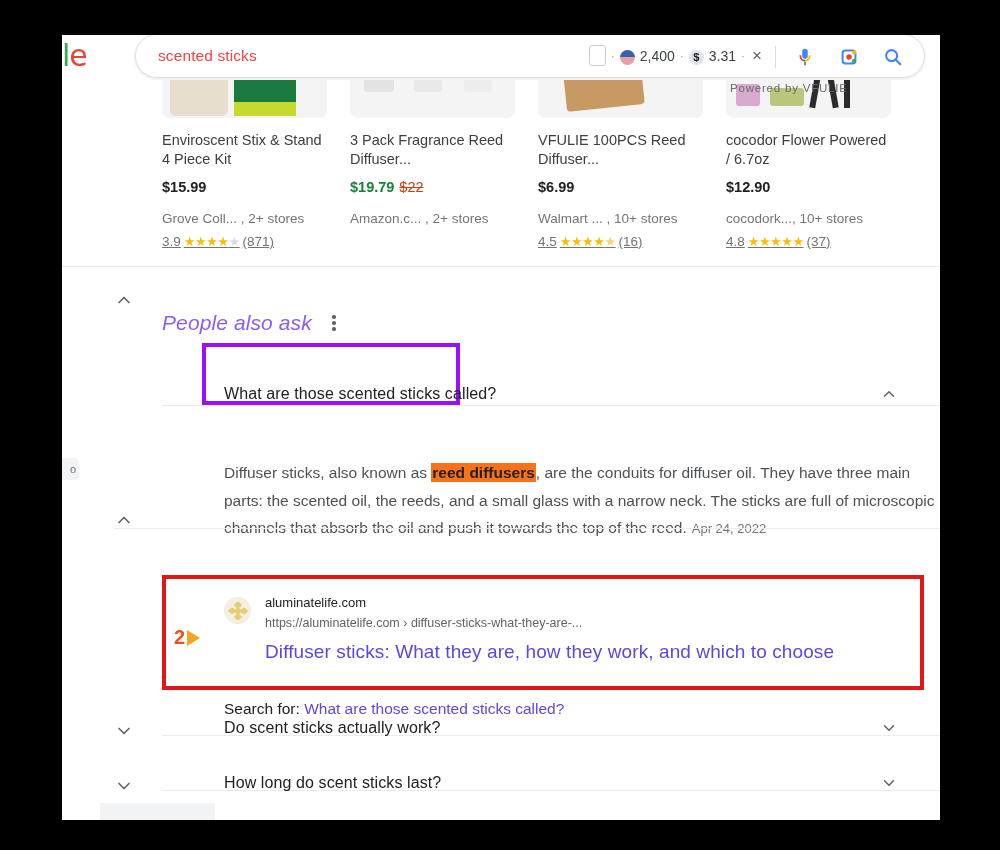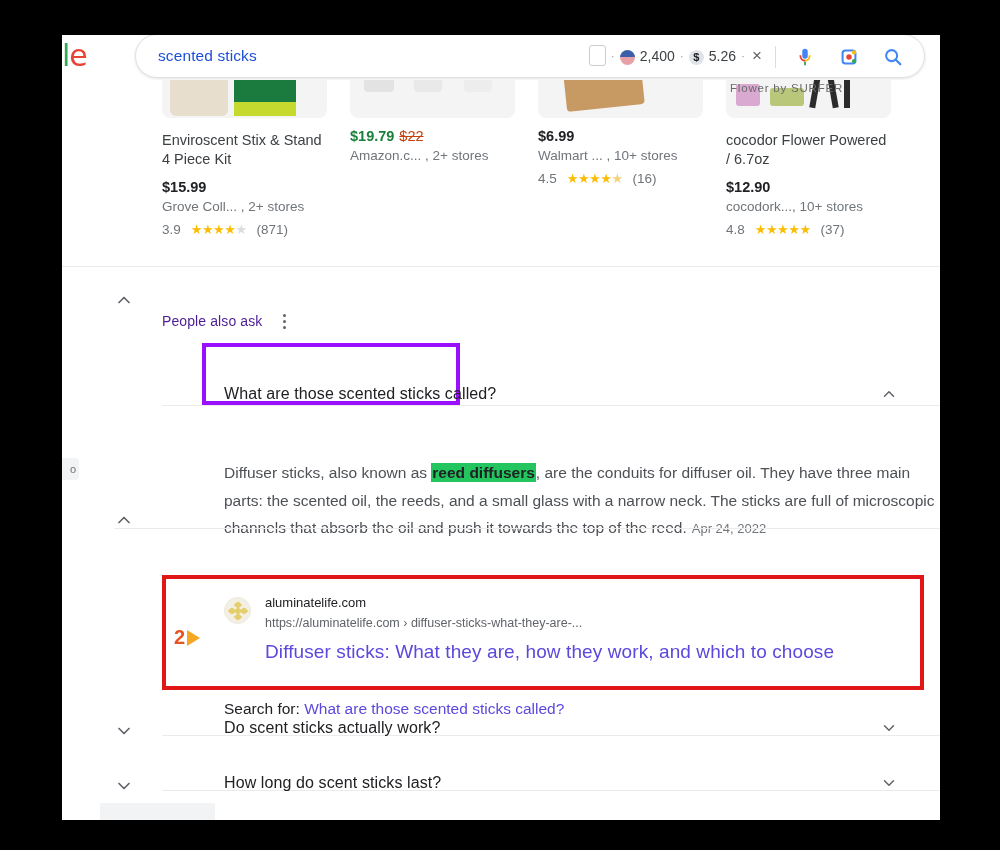--- a/index.html
+++ b/index.html
@@ -49,21 +49,21 @@
     width: 790px; height: 44px;
     border: 1px solid #dfe1e5;
     border-radius: 24px;
     background: #ffffff;
     box-shadow: 0 1px 3px rgba(32,33,36,.12);
   }
   .searchtext {
     position: absolute;
     left: 22px; top: 12px;
     font-size: 15.5px;
-    color: #1d4ed8;
+    color: #ef4444;
     letter-spacing: .1px;
   }
 
   
   .ke-metrics {
     position: absolute;
     right: 162px; top: 10px;
     display: flex; align-items: center;
     gap: 5px;
     font-size: 14px;
@@ -131,22 +131,22 @@
   }
   .pprice {
     margin-top: 10px;
     font-size: 14.5px; font-weight: bold; color: #202124;
   }
   .pprice.sale { color: #188038; }
   .pprice .was {
     font-weight: normal; color: #c2410c;
     text-decoration: line-through; margin-left: 5px;
   }
-  .pstore { margin-top: 4px; font-size: 13.5px; color: #70757a; }
-  .prate { margin-top: 8px; font-size: 13.5px; color: #70757a; display: flex; align-items: center; gap: 10px;}
+  .pstore { margin-top: 16px; font-size: 13.5px; color: #70757a; }
+  .prate { margin-top: 8px; font-size: 13.5px; color: #70757a; display: flex; align-items: center; gap: 3px; text-decoration: underline;}
   .stars { color: #fbbc04; letter-spacing: -.5px; font-size: 13px; }
   .stars .off { color: #dadce0; }
   .surfer-wm {
     position: absolute; left: 4px; top: 2px;
     font-size: 11.5px; letter-spacing: .8px;
     color: #6b6b6b; font-weight: 500;
     white-space: nowrap;
   }
 
   .hrule {
@@ -168,23 +168,24 @@
     text-align: right; padding-right: 3px; line-height: 22px;
     overflow: hidden;
   }
 
   
   .paa-head {
     position: absolute; left: 100px; top: 268px;
     padding: 8px 14px 14px 0px;
   }
   .paa-title {
-    font-size: 14px; color: #4c1d95;
+    font-size: 21px; color: #8b5cf6;
     display: inline-block; vertical-align: middle;
     letter-spacing: .1px;
+    font-style: italic;
   }
   .kebab {
     display: inline-block; vertical-align: middle;
     margin-left: 16px; width: 4px;
   }
   .kebab i {
     display: block; width: 3.5px; height: 3.5px;
     border-radius: 50%; background: #5f6368; margin: 2.5px 0;
   }
   .purple-box {
@@ -205,21 +206,21 @@
     width: 18px; height: 18px; color: #5f6368; cursor: pointer;
   }
   .answer {
     position: absolute; left: 162px; top: 424px;
     width: 712px;
     font-size: 15.5px; line-height: 27.5px;
     color: #4d5156;
   }
   .answer b {
     font-weight: bold; color: #202124;
-    background: #22c55e;
+    background: #f97316;
     padding: 1px 1px;
   }
   .answer .dt { font-size: 13px; color: #70757a; margin-left: 5px; }
 
   
   .red-box {
     position: absolute;
     left: 100px; top: 540px;
     width: 762px; height: 115px;
     border: 4px solid #e11717;
@@ -285,21 +286,21 @@
       <div class="searchbox">
         <div class="searchtext" title="Search Google or type a URL">scented sticks</div>
 
         <div class="ke-metrics">
           <span class="ke-chip"></span>
           <span class="ke-dot">·</span>
           <span class="ke-globe"></span>
           <span>2,400</span>
           <span class="ke-dot">·</span>
           <span class="ke-dollar">$</span>
-          <span>5.26</span>
+          <span>3.31</span>
           <span class="ke-dot">·</span>
           <span class="ke-x">×</span>
         </div>
         <div class="ke-sep"></div>
 
         <div class="sb-icons">
           <span class="icbtn">
             <svg viewBox="0 0 24 24" width="22" height="22">
               <path d="M12 3a3 3 0 0 1 3 3v5a3 3 0 0 1-6 0V6a3 3 0 0 1 3-3z" fill="#4285f4"></path>
               <path d="M11 17h2v4h-2z" fill="#34a853"></path>
@@ -343,46 +344,48 @@
             <span>(871)</span>
           </div>
         </div>
 
         <div class="pcard">
           <div class="pimg">
             <div class="blob" style="left:14px;top:-12px;width:30px;height:24px;background:#e3e3e3;border-radius:50% 50% 4px 4px;"></div>
             <div class="blob" style="left:64px;top:-10px;width:28px;height:22px;background:#e9e9e9;border-radius:50% 50% 4px 4px;"></div>
             <div class="blob" style="left:114px;top:-8px;width:28px;height:20px;background:#ededed;border-radius:50% 50% 4px 4px;"></div>
           </div>
+          <div class="ptitle">3 Pack Fragrance Reed Diffuser...</div>
           <div class="pprice sale"><span>$19.79</span><span class="was">$22</span></div>
           <div class="pstore">Amazon.c... , 2+ stores</div>
         </div>
 
         <div class="pcard">
           <div class="pimg">
             <div class="blob" style="left:26px;top:-30px;width:78px;height:58px;background:#c79a63;border-radius:4px;transform:rotate(-6deg);"></div>
             <div class="blob" style="left:42px;top:8px;width:26px;height:12px;background:#b2norm;"></div>
           </div>
+          <div class="ptitle">VFULIE 100PCS Reed Diffuser...</div>
           <div class="pprice"><span>$6.99</span></div>
           <div class="pstore">Walmart ... , 10+ stores</div>
           <div class="prate">
             <span>4.5</span>
             <span class="stars">★★★★<span style="color:#f3d27a;">★</span></span>
             <span>(16)</span>
           </div>
         </div>
 
         <div class="pcard">
           <div class="pimg">
             <div class="blob" style="left:10px;top:4px;width:24px;height:22px;background:#d9a9d1;border-radius:3px;"></div>
             <div class="blob" style="left:44px;top:8px;width:34px;height:18px;background:#b8c77a;border-radius:3px;"></div>
             <div class="blob" style="left:86px;top:-4px;width:6px;height:32px;background:#2b2b2b;transform:rotate(10deg);"></div>
             <div class="blob" style="left:104px;top:-4px;width:6px;height:32px;background:#2b2b2b;transform:rotate(-10deg);"></div>
             <div class="blob" style="left:118px;top:-2px;width:6px;height:30px;background:#2b2b2b;"></div>
-            <div class="surfer-wm">Flower by SURFER</div>
+            <div class="surfer-wm">Powered by VFULIE</div>
           </div>
           <div class="ptitle">cocodor Flower Powered / 6.7oz</div>
           <div class="pprice"><span>$12.90</span></div>
           <div class="pstore">cocodork..., 10+ stores</div>
           <div class="prate">
             <span>4.8</span>
             <span class="stars">★★★★★</span>
             <span>(37)</span>
           </div>
         </div>

